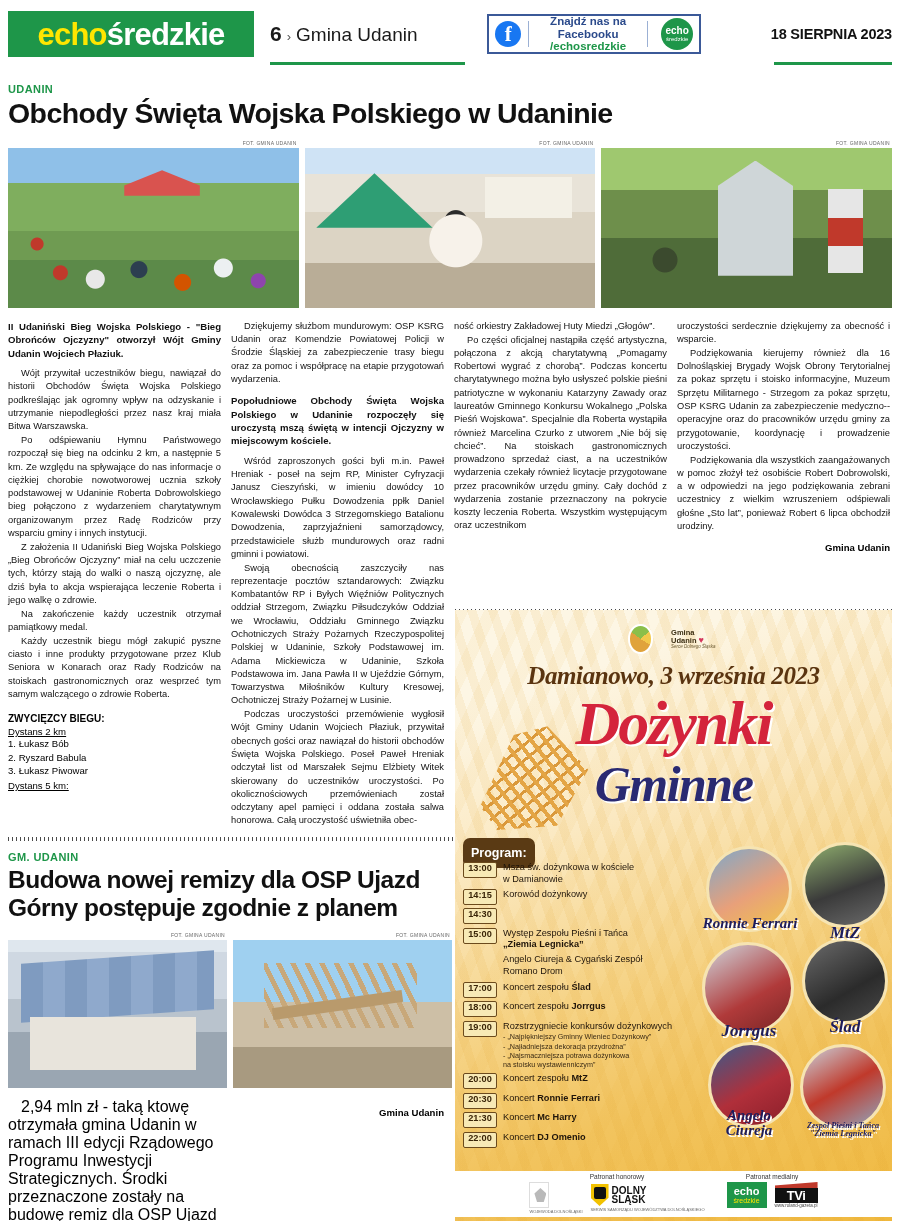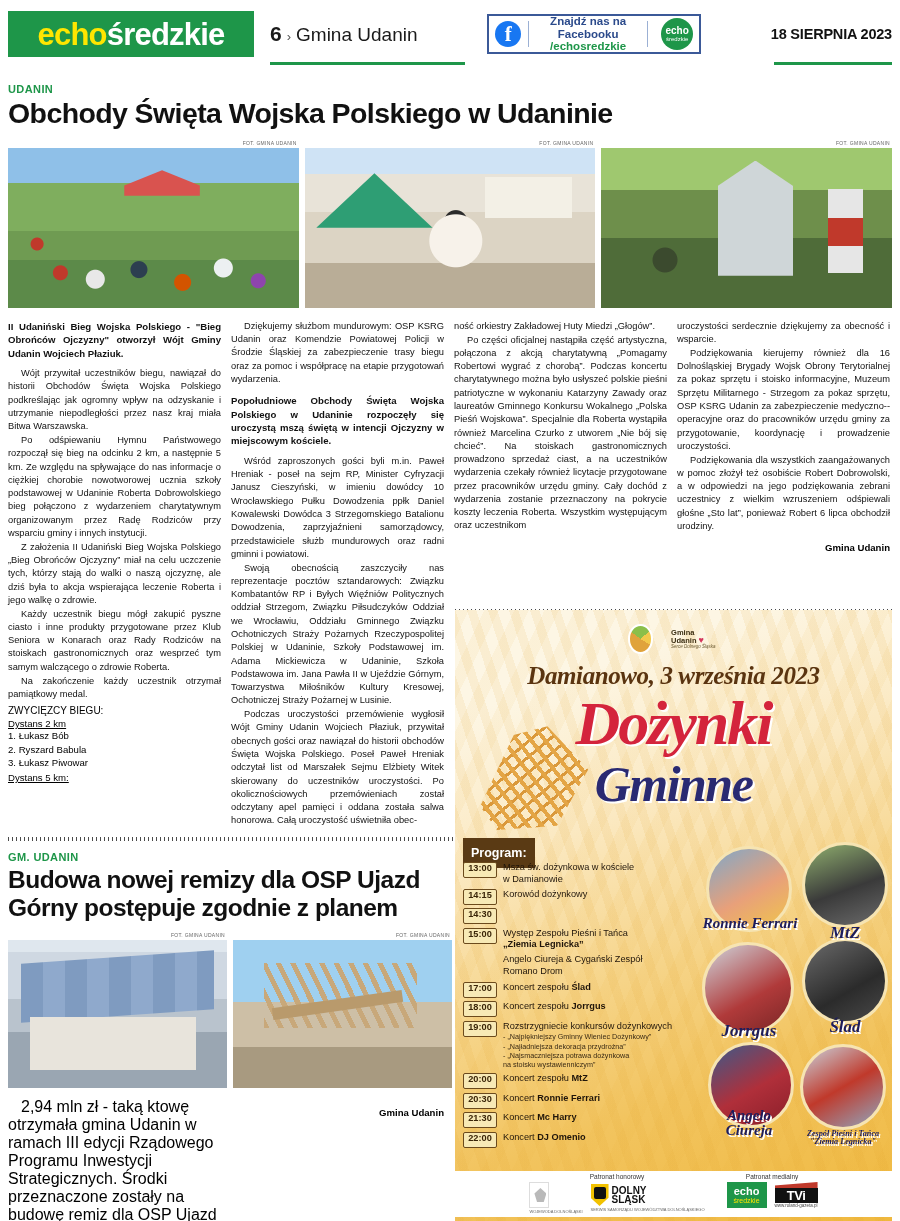--- a/index.html
+++ b/index.html
@@ -85,21 +85,21 @@
       background:linear-gradient(180deg,#e6e6e6 0 34%, #c0392b 34% 68%, #e6e6e6 68% 100%);}
 
   
   .cols { display:flex; gap: 10px; margin-top: 12px; }
   .col { width: 213px; }
   .col p { font-size: 9.3px; line-height: 1.43; text-align: justify;
      color:#111; text-indent: 13px; margin-bottom: 0.5px; hyphens: auto; }
   .col p.lead { font-weight: bold; text-indent: 0; font-size: 9.6px; margin-bottom: 7px; line-height:1.4;}
   .col p.noindent { text-indent: 0; }
   .sign { text-align: right; font-weight: bold; font-size: 9.6px; margin-top: 9px; }
-  .winners-title { font-weight: normal; font-size: 10px; margin-top: 4px; }
+  .winners-title { font-weight: bold; font-size: 10px; margin-top: 12px; }
   .dist { font-weight: normal; font-size: 9.6px; text-decoration: underline; margin-top: 2px; }
   .wlist { list-style: none; font-size: 9.6px; line-height: 1.42; }
   .wlist li { padding-left: 0; }
 
   .dashed-rule { height: 4px; margin: 9px 0 0 0;
      background-image: repeating-linear-gradient(90deg,#4a4a4a 0 1px, transparent 1px 4px);
      background-size: 4px 7px; background-repeat: repeat-x; background-position: 0 0; }
 
   
   .art2 { margin-top: 10px; width: 444px; }
@@ -144,21 +144,21 @@
   .poster-title2{ position:absolute; top:145px; left:0; width:100%; text-align:center;
      font-family:"Liberation Serif", serif; font-style:italic; font-weight:bold;
      font-size: 50px; color:#2a2a72; letter-spacing:-1.5px; text-shadow: 2px 2px 0 #fff;}
   .wheat-art{ position:absolute; left:18px; top:112px; width:120px; height:108px;
      background:
        repeating-linear-gradient(52deg, #e3a23f 0 4px, transparent 4px 11px),
        repeating-linear-gradient(-40deg, #d89433 0 3px, transparent 3px 12px);
      clip-path: polygon(6% 78%, 34% 12%, 62% 4%, 96% 44%, 70% 96%, 20% 100%); opacity:.95;}
 
   .program-badge{ position:absolute; left:8px; top:228px; background:#5a3a14; color:#fff;
-     font-size: 12.5px; font-weight:bold; padding: 8px 8px; border-radius:0; }
+     font-size: 12.5px; font-weight:bold; padding: 8px 8px; border-radius:7px; }
   .program-list{ position:absolute; left:8px; top:252px; width: 248px; }
   .prow { display:flex; margin-bottom: 3.5px; }
   .ptime { flex: 0 0 34px; background:#f7e9b5; border:1px solid #6b4a1c; color:#3a2508;
      font-size: 9.2px; font-weight:bold; text-align:center; height:16px; line-height:11.5px; border-radius:2px;}
   .pdesc { margin-left: 6px; font-size: 9.2px; color:#20150a; line-height:1.26; }
   .pdesc .b { font-weight:bold; }
   .psub { font-size: 7.2px; color:#3a2a14; line-height:1.3; }
   .pextra{ margin-left: 40px; font-size: 9.2px; color:#20150a; line-height:1.3; margin-bottom:3.5px;}
 
   .artists { position:absolute; right: 4px; top: 236px; width: 186px; }
@@ -171,21 +171,21 @@
   .c-jorr  { left:0px;  top:96px;  width:92px; height:92px; background:linear-gradient(150deg,#cfd6dd,#b03a3a 60%,#7a2626);}
   .c-slad  { left:100px;top:92px;  width:86px; height:86px; background:linear-gradient(150deg,#6b6b6b,#2b2b2b 60%,#4a4a4a);}
   .c-angelo{ left:6px;  top:196px; width:86px; height:86px; background:linear-gradient(150deg,#3c5a8a,#b02f3a 55%,#8a1f2a);}
   .c-ziemia{ left:98px; top:198px; width:86px; height:86px; background:linear-gradient(150deg,#c9d4de,#c0392b 50%,#8fa8c0);}
 
   .l-ronnie{ left:0px;  top:70px;  width:96px; font-size:15px; }
   .l-mtz   { left:100px;top:78px;  width:86px; font-size:17px; }
   .l-jorr  { left:-2px; top:176px; width:98px; font-size:17px; }
   .l-slad  { left:100px;top:172px; width:86px; font-size:17px; }
   .l-angelo{ left:0px;  top:262px; width:94px; font-size:15px; }
-  .l-ziemia{ left:92px; top:284px; width:98px; font-size:8.2px; color:#1d1d5e;}
+  .l-ziemia{ left:92px; top:276px; width:98px; font-size:8.2px; color:#1d1d5e;}
 
   .patron { position:absolute; left:0; bottom:4px; width:100%; background:#fff; height: 46px; }
   .patron-inner{ display:flex; justify-content:center; gap: 22px; padding-top:2px; }
   .pat-group{ text-align:center; }
   .pat-cap{ font-size:6.5px; color:#333; margin-bottom:2px;}
   .pat-logos{ display:flex; align-items:center; gap:8px; justify-content:center;}
   .pl-eagle{ width:20px;height:26px;background:#fff;border:1px solid #ddd; position:relative;}
   .pl-eagle::after{content:"";position:absolute;left:4px;top:5px;width:12px;height:14px;background:#b9b9b9;
      clip-path:polygon(50% 0,100% 40%,78% 100%,22% 100%,0 40%);}
   .pl-ds{ display:flex; align-items:center; gap:3px;}
@@ -261,22 +261,22 @@
       </div>
     </div>
 
     <div class="cols">
 
       <div class="col">
         <p class="lead">II Udaniński Bieg Wojska Polskiego - "Bieg Obrońców Ojczyzny" otworzył Wójt Gminy Udanin Wojciech Płaziuk.</p>
         <p>Wójt przywitał uczestników biegu, nawiązał do historii Obchodów Święta Wojska Polskiego podkreślając jak ogromny wpływ na odzyskanie i utrzymanie niepodległości przez nasz kraj miała Bitwa Warszawska.</p>
         <p>Po odśpiewaniu Hymnu Państwowego rozpoczął się bieg na odcinku 2 km, a następnie 5 km. Ze względu na spływające do nas informacje o ciężkiej chorobie nowotworowej ucznia szkoły podstawowej w Udaninie Roberta Dobrowolskiego bieg połączono z wydarzeniem charytatywnym organizowanym przez Radę Rodziców przy wsparciu gminy i innych instytucji.</p>
         <p>Z założenia II Udaniński Bieg Wojska Polskiego „Bieg Obrońców Ojczyzny” miał na celu uczczenie tych, którzy stają do walki o naszą ojczyznę, ale dziś była to akcja wspierająca leczenie Roberta i jego walkę o zdrowie.</p>
+        <p>Na zakończenie każdy uczestnik otrzymał pamiątkowy medal.</p>
         <p>Każdy uczestnik biegu mógł zakupić pyszne ciasto i inne produkty przygotowane przez Klub Seniora w Konarach oraz Rady Rodziców na stoiskach gastronomicznych oraz wesprzeć tym samym walczącego o zdrowie Roberta.</p>
-        <p>Na zakończenie każdy uczestnik otrzymał pamiątkowy medal.</p>
         <div class="winners-title">ZWYCIĘZCY BIEGU:</div>
         <div class="dist">Dystans 2 km</div>
         <ul class="wlist">
           <li>1.  Łukasz Bób</li>
           <li>2.  Ryszard Babula</li>
           <li>3.  Łukasz Piwowar</li>
         </ul>
         <div class="dist">Dystans 5 km:</div>
       </div>
 

